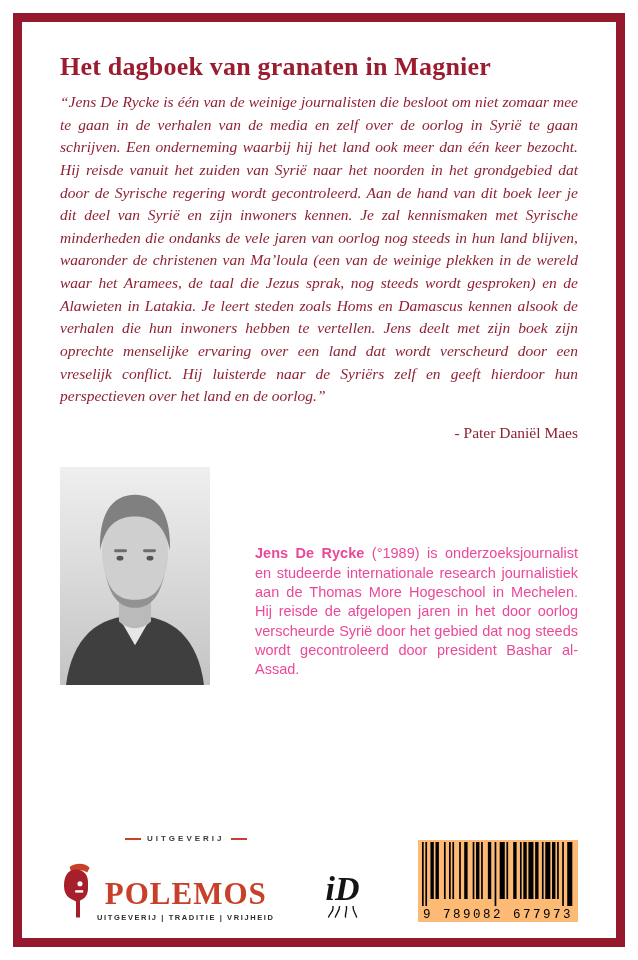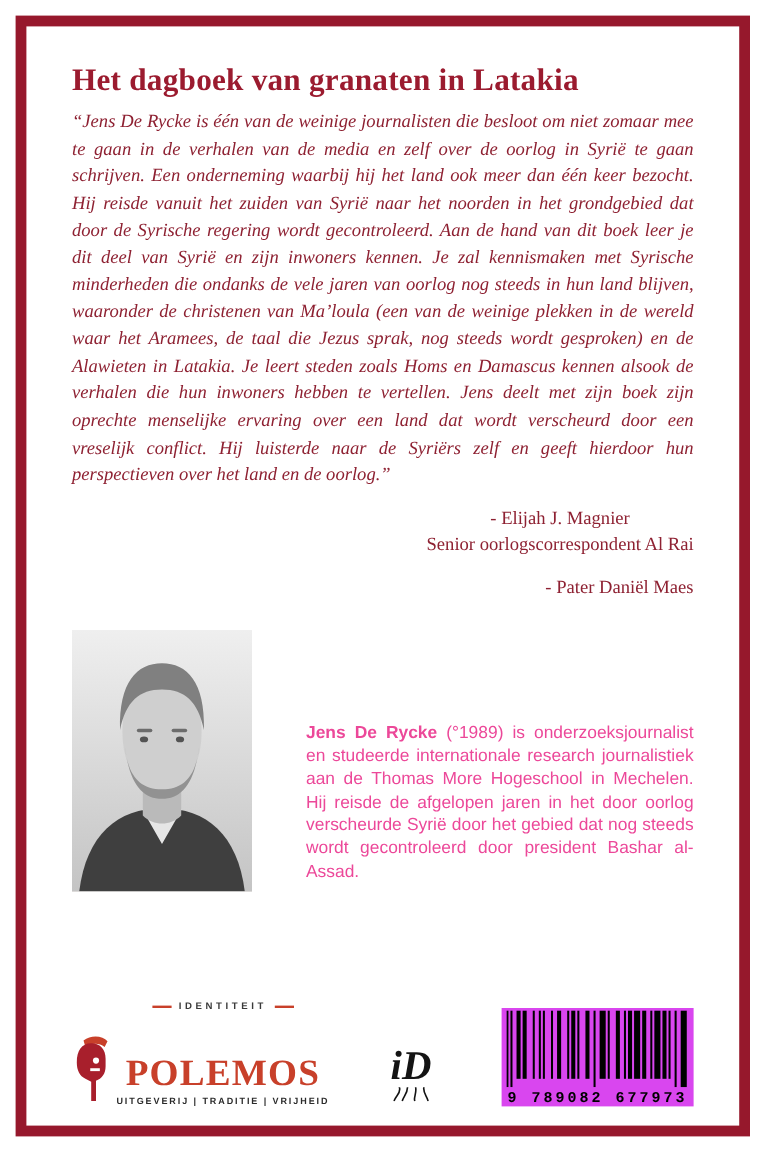--- a/index.html
+++ b/index.html
@@ -101,48 +101,42 @@
   .imprint-text {
     font-family:"Liberation Serif", serif;
     font-weight:bold; font-style:italic;
     font-size:34px; line-height:.9; color:#141414;
   }
   .imprint svg { margin-top:1px; }
 
   .barcode-block {
     margin-left:auto;
     display:flex; flex-direction:column; align-items:center;
-    background:#d946ef; padding:2px 4px 0 4px;font-weight:bold;
+    background:#fdba74; padding:2px 4px 0 4px;
   }
   .bars { width:152px; height:64px; fill:#000; display:block; }
   .isbn {
     margin-top:2px;
     font-family:"Liberation Mono", monospace;
     font-size:12.5px; letter-spacing:2.5px;
     color:#000; white-space:pre;
   }
 </style>
 </head>
 <body>
 
 <div class="page">
   <div class="frame"></div>
 
   <div class="content">
 
-    <h1 class="title">Het dagboek van granaten in Latakia</h1>
+    <h1 class="title">Het dagboek van granaten in Magnier</h1>
 
     <p class="quote">“Jens De Rycke is één van de weinige journalisten die besloot om niet zomaar mee te gaan in de verhalen van de media en zelf over de oorlog in Syrië te gaan schrijven. Een onderneming waarbij hij het land ook meer dan één keer bezocht. Hij reisde vanuit het zuiden van Syrië naar het noorden in het grondgebied dat door de Syrische regering wordt gecontroleerd. Aan de hand van dit boek leer je dit deel van Syrië en zijn inwoners kennen. Je zal kennismaken met Syrische minderheden die ondanks de vele jaren van oorlog nog steeds in hun land blijven, waaronder de christenen van Ma’loula (een van de weinige plekken in de wereld waar het Aramees, de taal die Jezus sprak, nog steeds wordt gesproken) en de Alawieten in Latakia. Je leert steden zoals Homs en Damascus kennen alsook de verhalen die hun inwoners hebben te vertellen. Jens deelt met zijn boek zijn oprechte menselijke ervaring over een land dat wordt verscheurd door een vreselijk conflict. Hij luisterde naar de Syriërs zelf en geeft hierdoor hun perspectieven over het land en de oorlog.”</p>
 
-    <div class="attr">
-      <span class="inner">
-        <span style="display:block">- Elijah J. Magnier</span>
-        <span style="display:block">Senior oorlogscorrespondent Al Rai</span>
-      </span>
-    </div>
 
 
     <div class="attr">
       <span class="inner">
         <span style="display:block">- Pater Daniël Maes</span>
       </span>
     </div>
 
     <div class="bio-row">
       <div class="photo">
@@ -176,21 +170,21 @@
       <div class="publisher">
         <svg class="helmet" viewBox="0 0 40 70" width="32" height="58">
           <path d="M12 5 C20 -1 32 0 37 6 L34 12 C28 7 19 8 14 12 Z" fill="#c8402a"></path>
           <path d="M20 8 C30 8 35 15 35 24 L35 32 C35 40 31 45 25 47 L25 68 L20 68 L20 48 L14 45 C8 42 5 36 5 28 C5 16 10 8 20 8 Z" fill="#a81f2c"></path>
           <circle cx="25" cy="26" r="3.2" fill="#ffffff"></circle>
           <rect x="19" y="34" width="10" height="3" fill="#ffffff"></rect>
         </svg>
         <div class="pub-text">
           <div class="pub-top">
             <span class="rule"></span>
-            <span>IDENTITEIT</span>
+            <span>UITGEVERIJ</span>
             <span class="rule"></span>
           </div>
           <div class="pub-name">POLEMOS</div>
           <div class="pub-tag">UITGEVERIJ | TRADITIE | VRIJHEID</div>
         </div>
       </div>
 
       <div class="imprint">
         <span class="imprint-text">iD</span>
         <svg viewBox="0 0 40 14" width="34" height="12">

